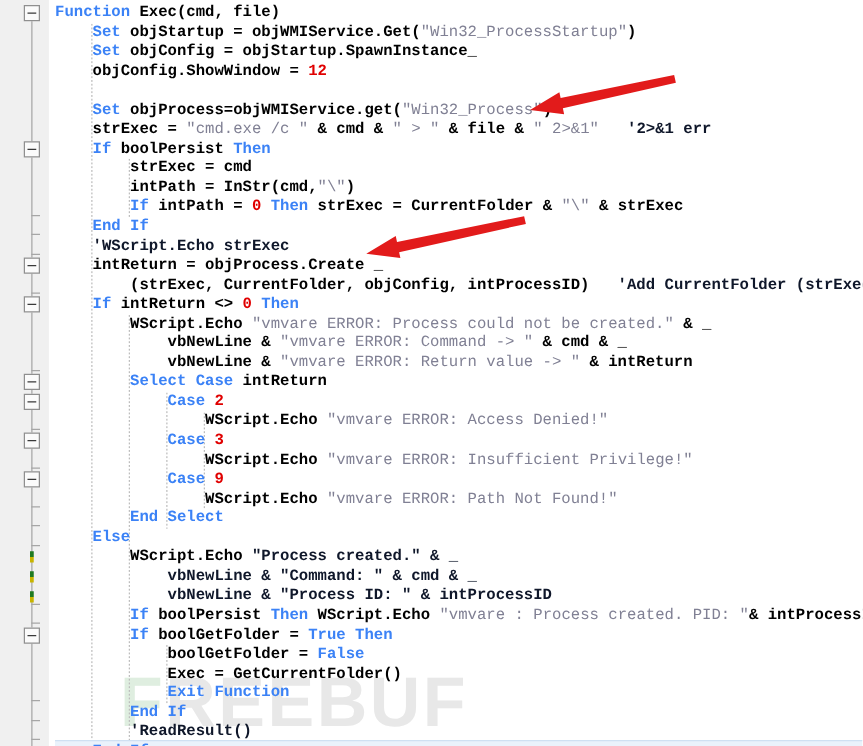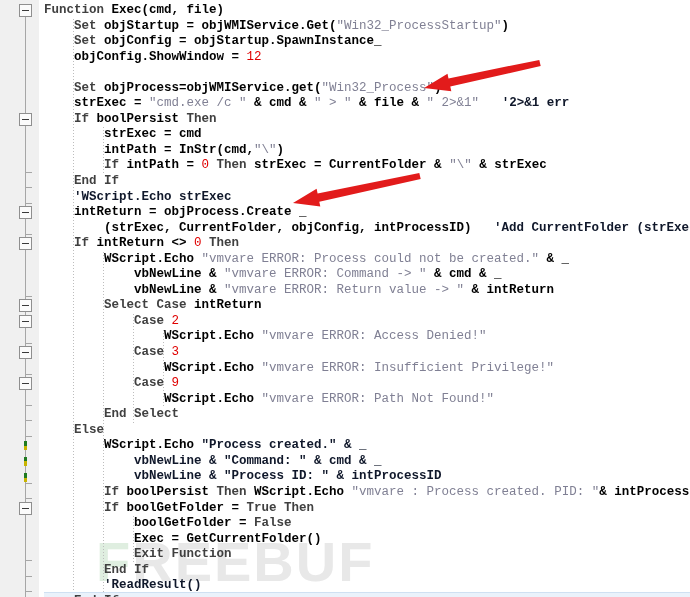--- a/index.html
+++ b/index.html
@@ -54,24 +54,24 @@
   .line{
     height:15.55px;line-height:15.55px;font-size:12.5px;white-space:pre;
   }
   
   .guide{
     position:absolute;width:1px;z-index:2;
     background-image:linear-gradient(to bottom,#bdbdbd 50%,rgba(0,0,0,0) 0%);
     background-size:1px 3px;background-repeat:repeat-y;
   }
   
-  .kw{color:#404040;font-weight:bold;}
+  .kw{color:#3b82f6;font-weight:bold;}
   .id{color:#000000;font-weight:bold;}
   .str{color:#808094;}
-  .num{color:#e00000;font-weight:normal;text-align:center;}
+  .num{color:#e00000;font-weight:bold;text-align:center;}
   .cmt{color:#0f172a;font-weight:bold;}
   
   #curline{
     position:absolute;left:44px;bottom:0px;width:646px;height:4px;
     background:#eaf2fb;border-top:1px solid #cfe0f2;z-index:2;
   }
   
   .arrow{position:absolute;z-index:6;pointer-events:none;}
 </style>
 </head>

